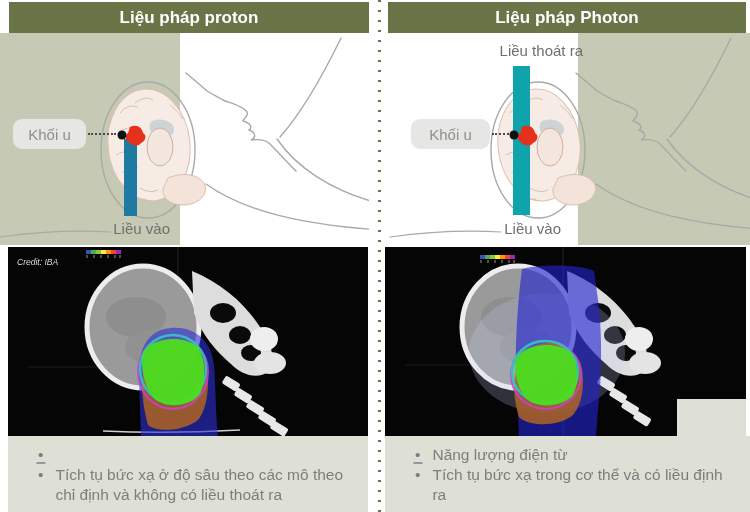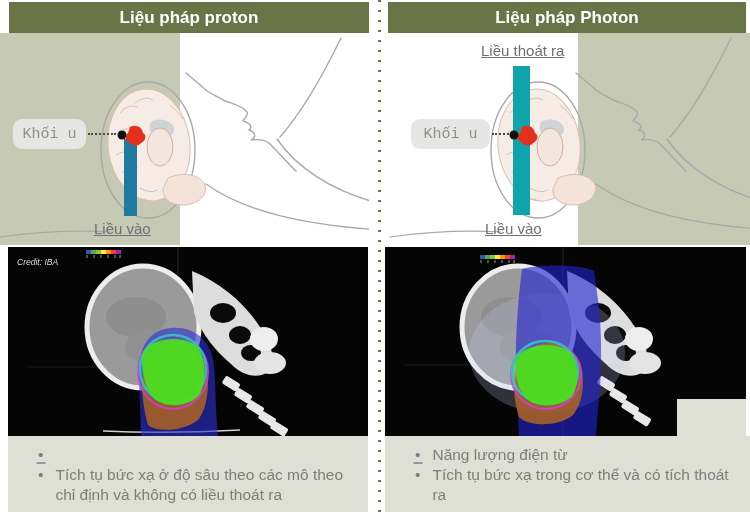--- a/index.html
+++ b/index.html
@@ -32,25 +32,25 @@
   .beam.proton { left:124px; top:106px; width:13px; height:77px;  background:#1f7aa2; }
   .beam.photon { left:144px; top:33px;  width:17px; height:149px; background:#0fa3ab; }
   .tumor { position:absolute; width:34px; height:28px; }
   .tumor.l { left:114px; top:88px; }
   .tumor.r { left:137px; top:88px; }
   .connector { position:absolute; top:100px; height:0; border-top:2px dotted #4a4a4a; }
   .connector.l { left:88px;  width:28px; }
   .connector.r { left:123px; width:17px; }
   .pill {
     position:absolute; top:86px; height:30px; border-radius:9px; background:#e6e7e4;
-    color:#8f8f8f; font-size:15px; display:flex; align-items:center; justify-content:center;font-family:Liberation Mono, monospace;
+    color:#8f8f8f; font-size:15px; display:flex; align-items:center; justify-content:center;
   }
   .pill.l { left:13px; width:73px; }
   .pill.r { left:42px; width:79px; }
-  .dose-label { position:absolute; color:#6f6f6f; font-size:15px; text-align:left;text-decoration:underline; }
+  .dose-label { position:absolute; color:#6f6f6f; font-size:15px; text-align:right; }
   .entry.l { left:94px;  top:187px; width:76px; }
   .entry.r { left:116px; top:187px; width:76px; }
   .exit.r  { left:112px; top:9px;   width:102px; }
   
   .ct { position:absolute; top:247px; height:189px; }
   .ct.left  { left:8px;   width:360px; }
   .ct.right { left:385px; width:361px; }
   
   .footer {
     position:absolute; top:436px; height:76px; background:#dfe0d5;
@@ -269,18 +269,18 @@
     </div>
   </div>
   <div class="footer right">
     <div class="bullets">
       <div class="brow">
         <span class="bmark">•</span>
         <span class="btext">Năng lượng điện từ</span>
       </div>
       <div class="brow second">
         <span class="bmark">•</span>
-        <span class="btext">Tích tụ bức xạ trong cơ thể và có tích thoát ra</span>
+        <span class="btext">Tích tụ bức xạ trong cơ thể và có liều định ra</span>
       </div>
     </div>
   </div>
 
 </div>
 
 </body></html>

